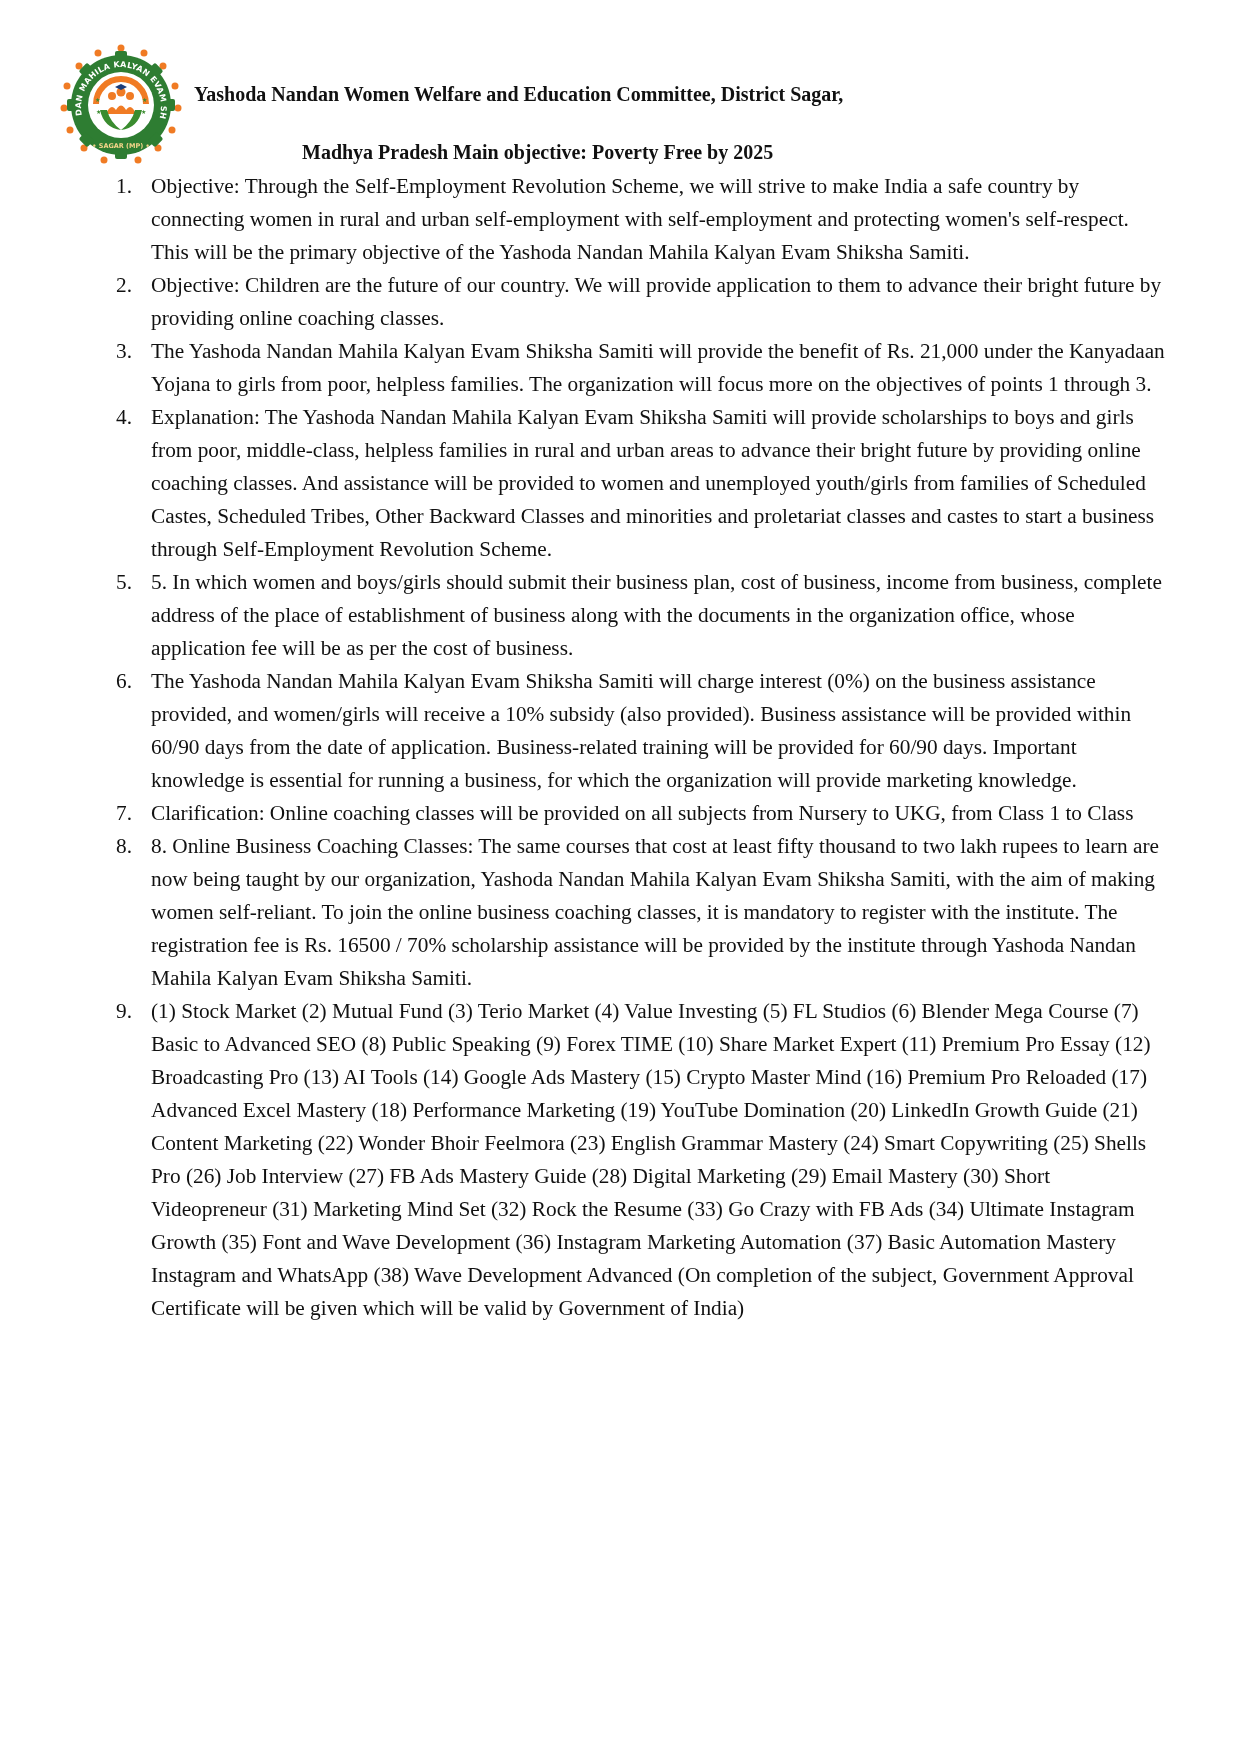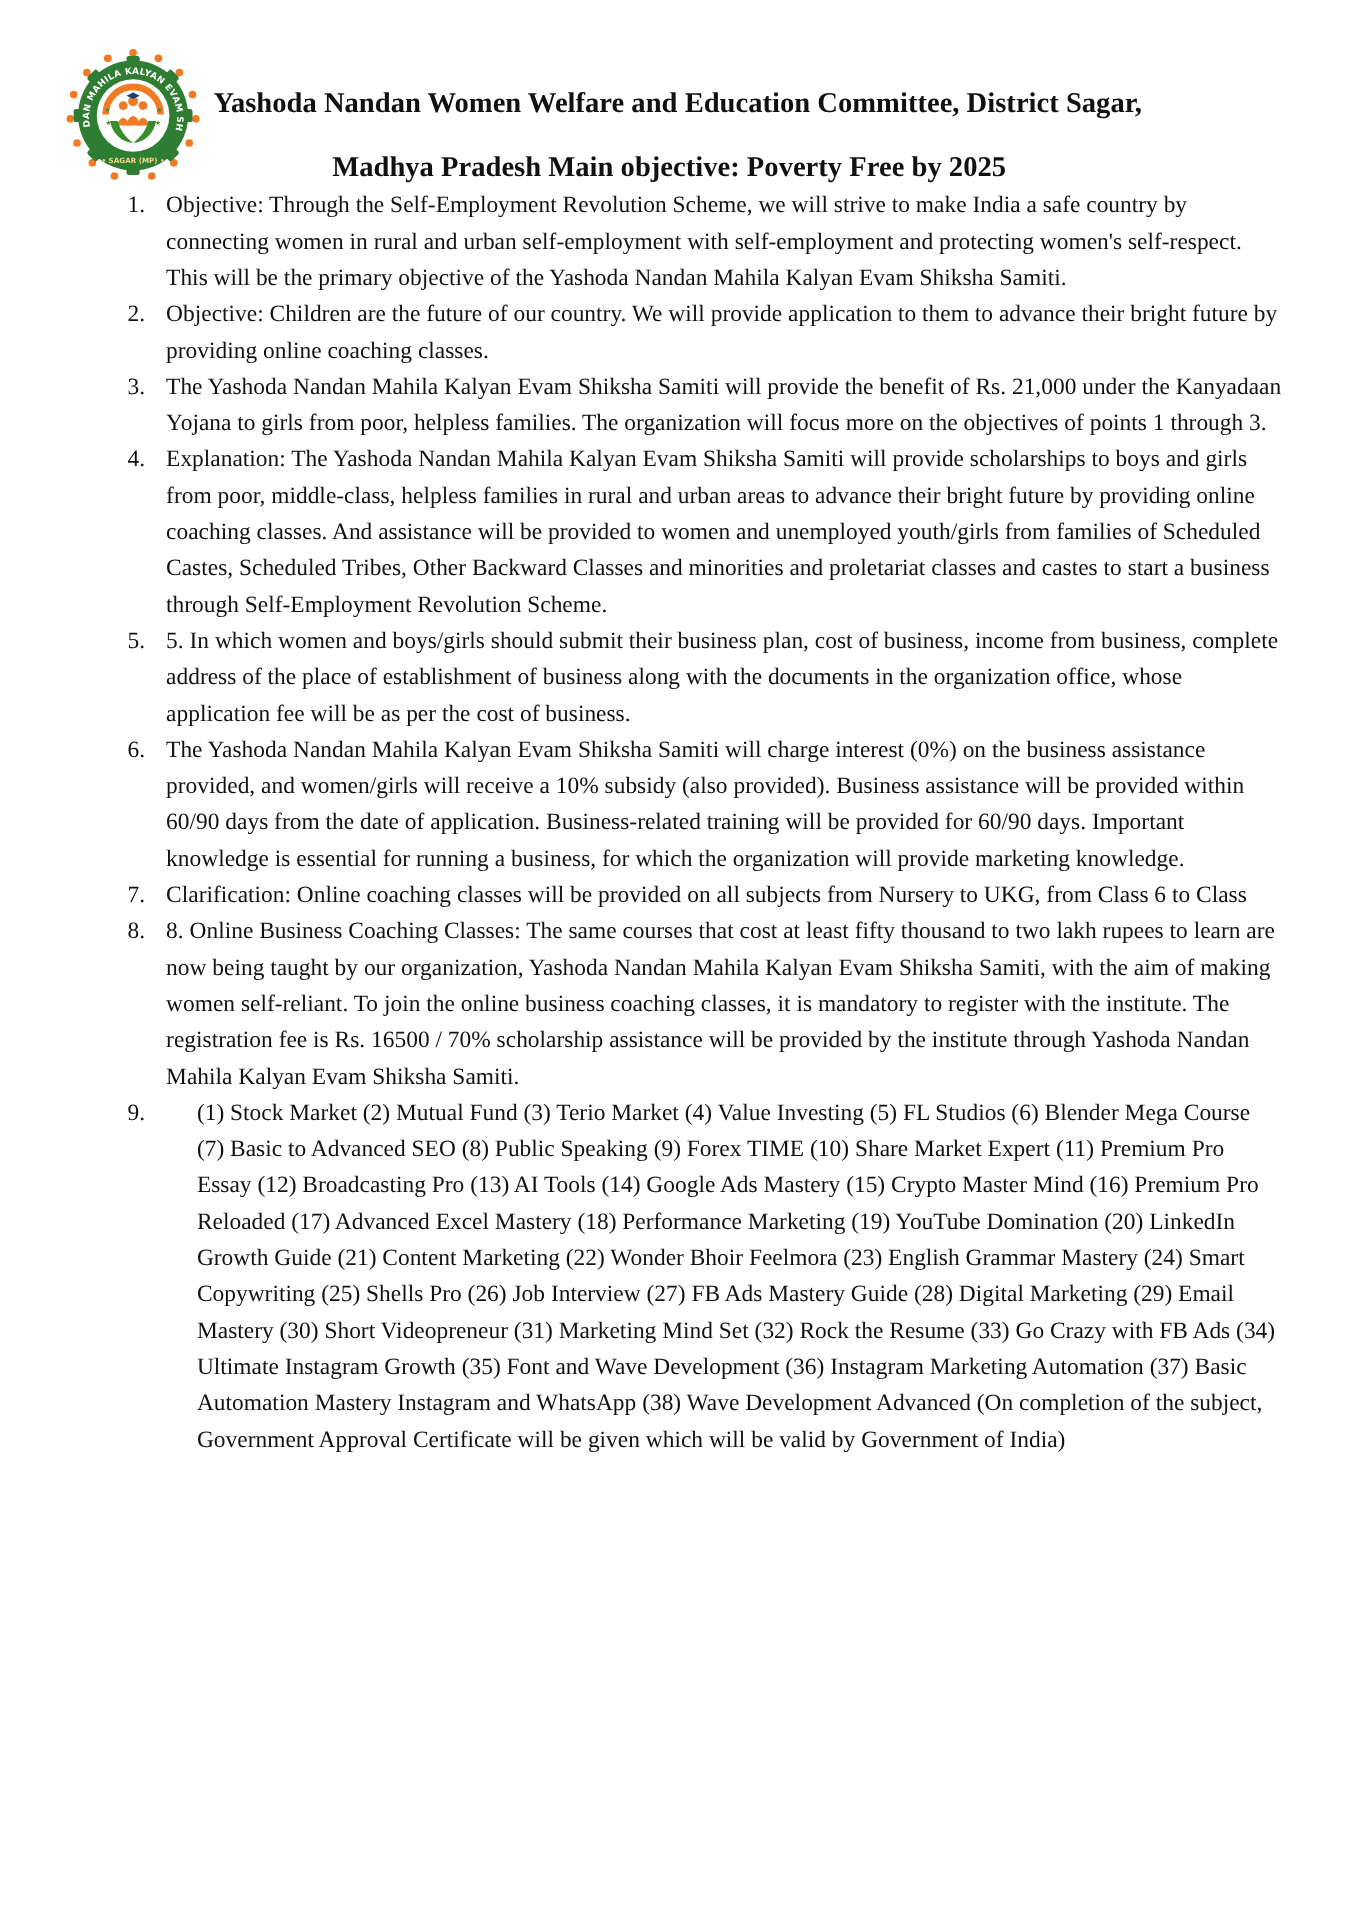--- a/index.html
+++ b/index.html
@@ -22,21 +22,21 @@
     width: 122px;
     height: 122px;
   }
   .header {
     position: absolute;
     left: 190px;
     top: 76px;
     width: 1000px;
     text-align: center;
     font-weight: bold;
-    font-size: 26px;
+    font-size: 20px;
     line-height: 36px;
     color: #111;
   }
   .header .line1 { display: block; text-align: left; padding-left: 4px; }
   .header .line2 { display: block; text-align: left; padding-left: 112px; margin-top: 22px; }
   .content {
     position: absolute;
     left: 116px;
     top: 170px;
     width: 1050px;
@@ -52,21 +52,20 @@
     font-size: 21.3px;
     line-height: 33px;
   }
   ol.items li .num {
     position: absolute;
     left: 0;
     top: 0;
   }
   .topics {
     display: block;
-    margin-left: 28px;
   }
 </style>
 </head>
 <body>
 
 <div class="logo">
   <svg viewBox="0 0 122 122" width="122" height="122">
     <defs>
       <path id="ringTextPath" d="M 22 72 A 40 40 0 1 1 100 72"></path>
     </defs>
@@ -157,21 +156,21 @@
     <li>
       <span class="num">5.</span>
       <span>5. In which women and boys/girls should submit their business plan, cost of business, income from business, complete address of the place of establishment of business along with the documents in the organization office, whose application fee will be as per the cost of business.</span>
     </li>
     <li>
       <span class="num">6.</span>
       <span>The Yashoda Nandan Mahila Kalyan Evam Shiksha Samiti will charge interest (0%) on the business assistance provided, and women/girls will receive a 10% subsidy (also provided). Business assistance will be provided within 60/90 days from the date of application. Business-related training will be provided for 60/90 days. Important knowledge is essential for running a business, for which the organization will provide marketing knowledge.</span>
     </li>
     <li>
       <span class="num">7.</span>
-      <span>Clarification: Online coaching classes will be provided on all subjects from Nursery to UKG, from Class 6 to Class</span>
+      <span>Clarification: Online coaching classes will be provided on all subjects from Nursery to UKG, from Class 1 to Class</span>
     </li>
     <li>
       <span class="num">8.</span>
       <span>8. Online Business Coaching Classes: The same courses that cost at least fifty thousand to two lakh rupees to learn are now being taught by our organization, Yashoda Nandan Mahila Kalyan Evam Shiksha Samiti, with the aim of making women self-reliant. To join the online business coaching classes, it is mandatory to register with the institute. The registration fee is Rs. 16500 / 70% scholarship assistance will be provided by the institute through Yashoda Nandan Mahila Kalyan Evam Shiksha Samiti.</span>
     </li>
     <li>
       <span class="num">9.</span>
       <span class="topics">(1) Stock Market (2) Mutual Fund (3) Terio Market (4) Value Investing (5) FL Studios (6) Blender Mega Course (7) Basic to Advanced SEO (8) Public Speaking (9) Forex TIME (10) Share Market Expert (11) Premium Pro Essay (12) Broadcasting Pro (13) AI Tools (14) Google Ads Mastery (15) Crypto Master Mind (16) Premium Pro Reloaded (17) Advanced Excel Mastery (18) Performance Marketing (19) YouTube Domination (20) LinkedIn Growth Guide (21) Content Marketing (22) Wonder Bhoir Feelmora (23) English Grammar Mastery (24) Smart Copywriting (25) Shells Pro (26) Job Interview (27) FB Ads Mastery Guide (28) Digital Marketing (29) Email Mastery (30) Short Videopreneur (31) Marketing Mind Set (32) Rock the Resume (33) Go Crazy with FB Ads (34) Ultimate Instagram Growth (35) Font and Wave Development (36) Instagram Marketing Automation (37) Basic Automation Mastery Instagram and WhatsApp (38) Wave Development Advanced (On completion of the subject, Government Approval Certificate will be given which will be valid by Government of India)</span>
     </li>
   </ol>

